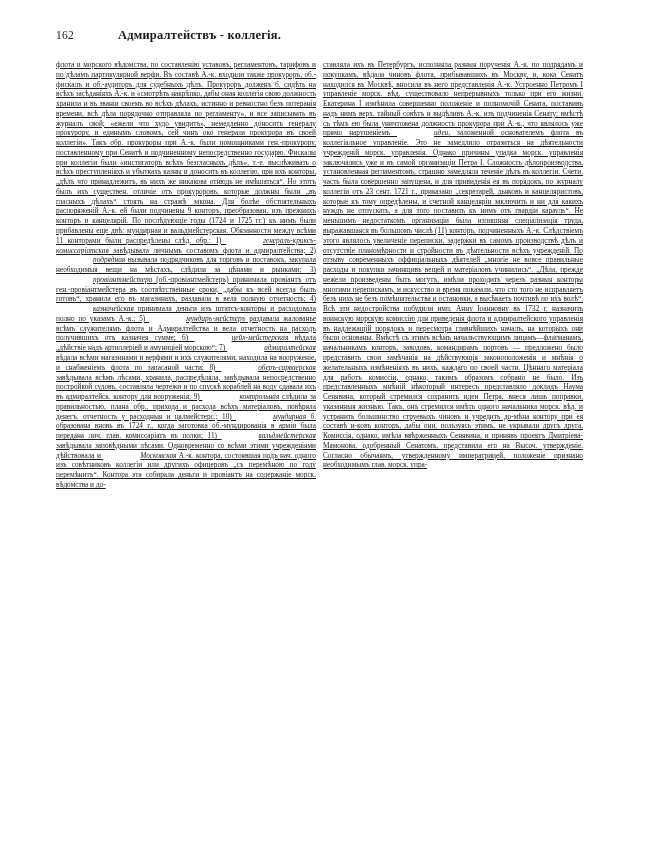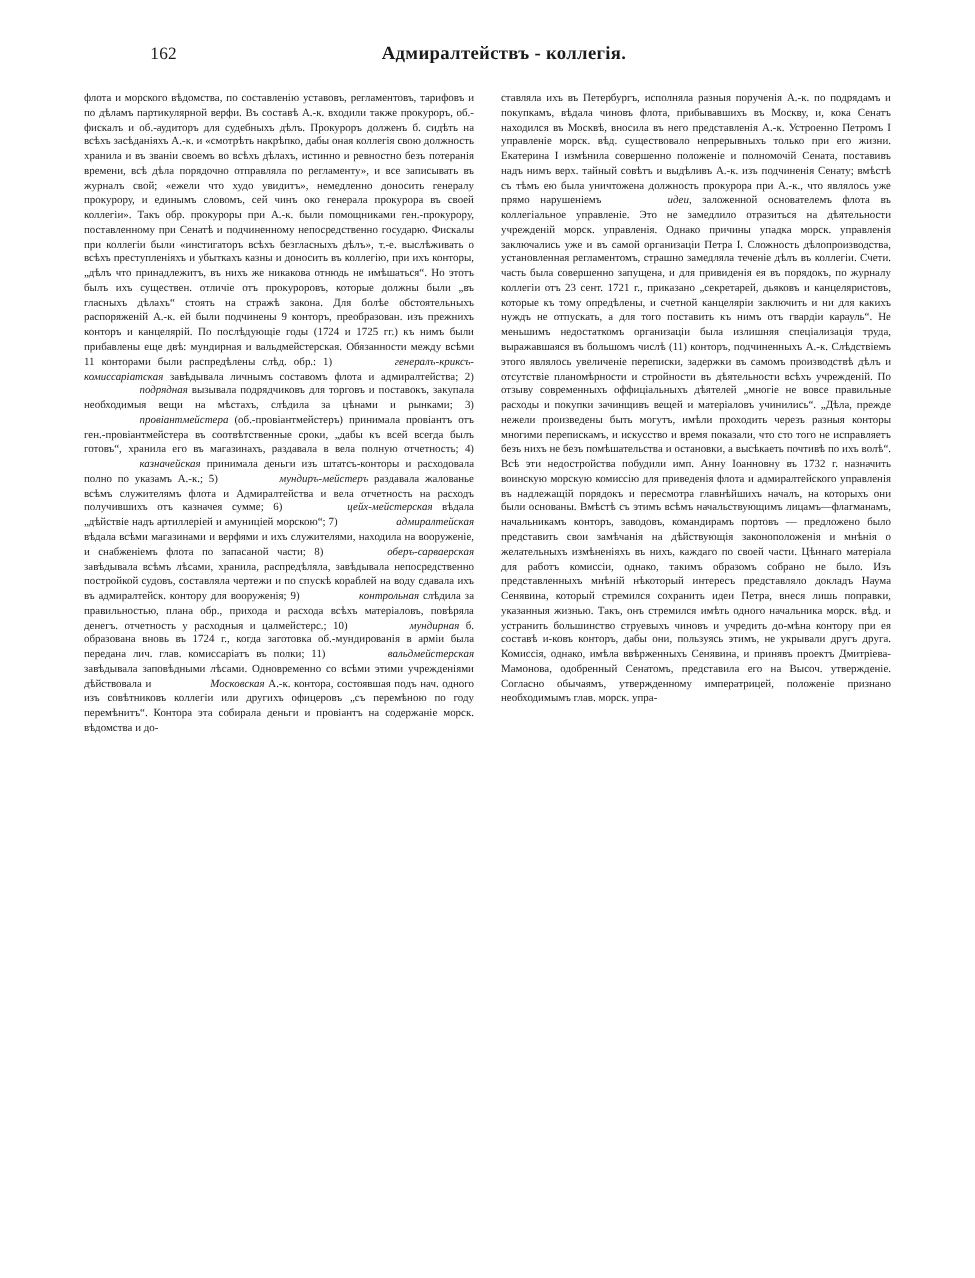--- a/index.html
+++ b/index.html
@@ -24,35 +24,35 @@
     display: flex;
     align-items: baseline;
     justify-content: flex-start;
     margin-bottom: 14px;
     height: 18px;
   }
   .folio {
     font-size: 11.5px;
     width: 62px;
     flex: 0 0 62px;
-    text-align: right;
+    text-align: left;
     letter-spacing: 0.2px;
   }
   .running-title {
     flex: 1 1 auto;
-    text-align: center;
     font-weight: bold;
     font-size: 12.5px;
     letter-spacing: 0.2px;
     padding-right: 40px;
   }
   .columns {
     display: flex;
-    gap: 18px;
+    gap: 7px;
     height: 770px;
+    text-decoration: underline;
   }
   .col {
     width: 260px;
     flex: 0 0 260px;
     font-size: 7.3px;
     line-height: 1.34;
     text-align: justify;
     text-justify: inter-word;
     hyphens: manual;
     overflow: hidden;

